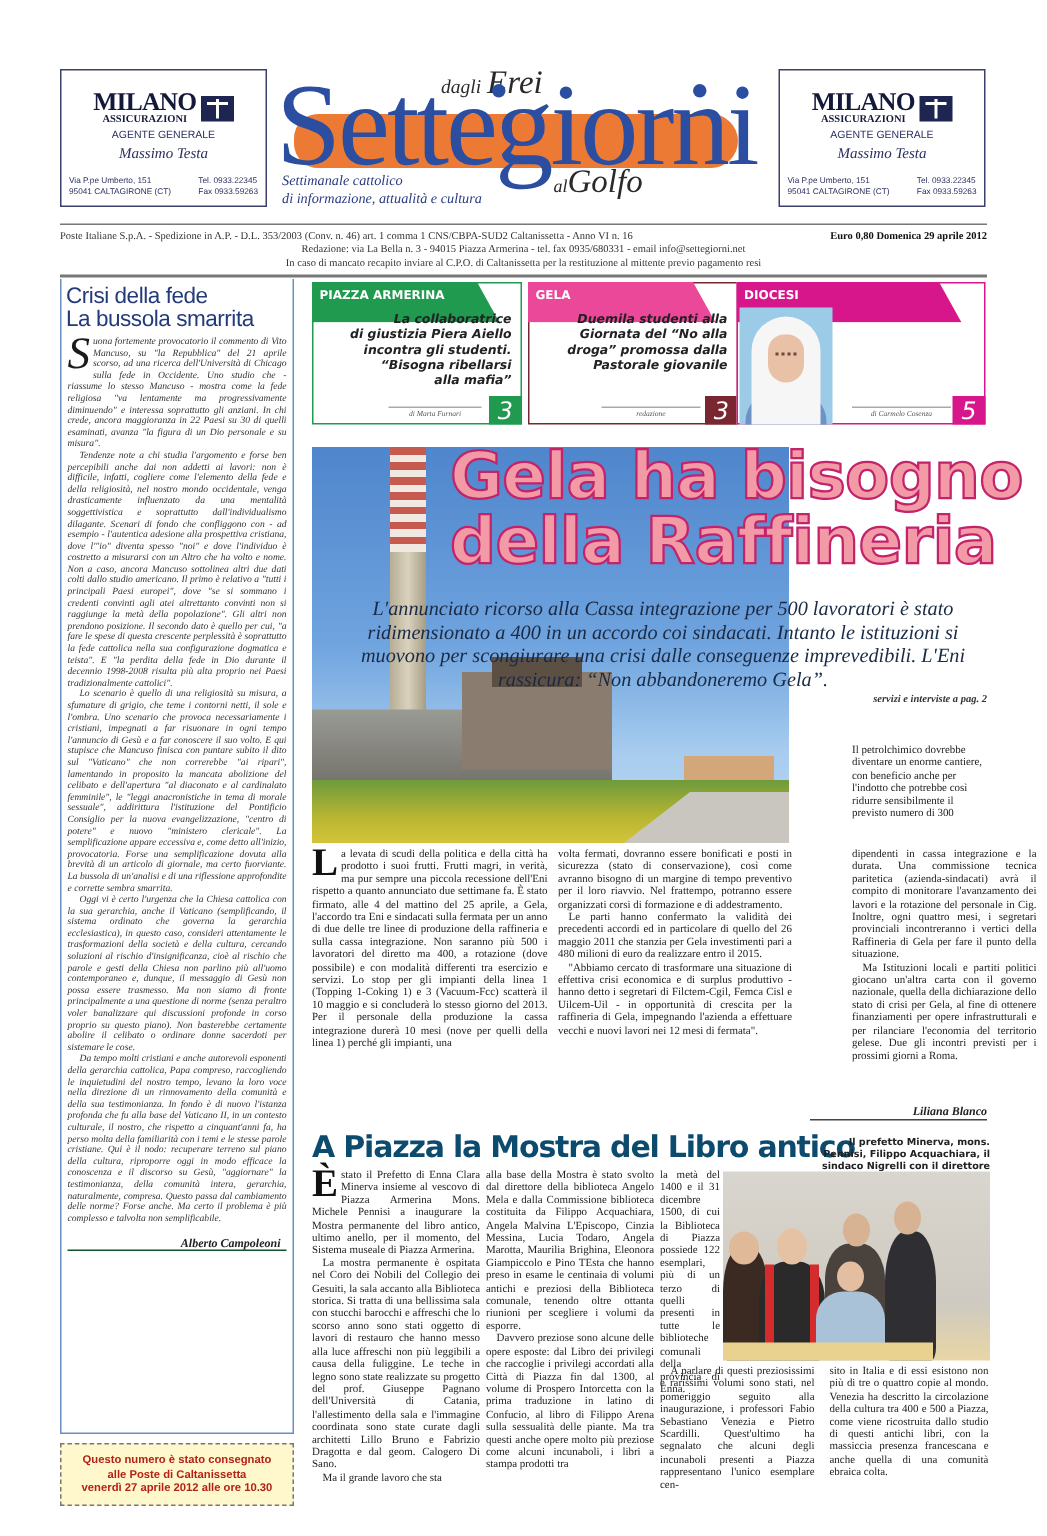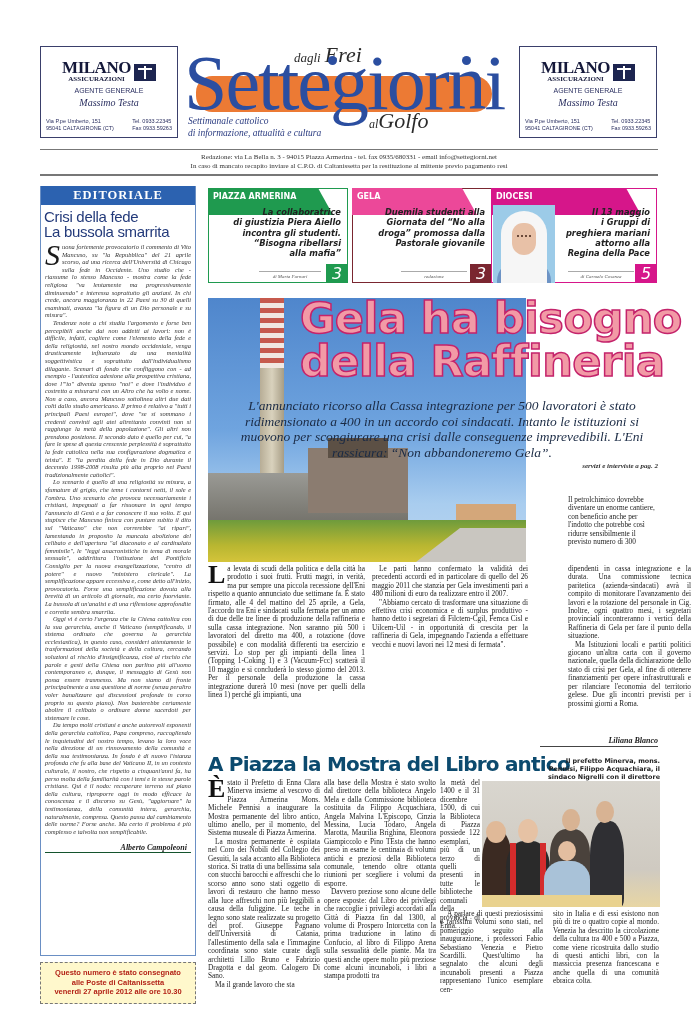--- a/index.html
+++ b/index.html
@@ -128,26 +128,29 @@
     <div>Via P.pe Umberto, 151</div>
     <div>95041 CALTAGIRONE (CT)</div>
   </div>
   <div class="ad-tel">
     <div>Tel. 0933.22345</div>
     <div>Fax 0933.59263</div>
   </div>
 </div>
 
 <div class="postal">
+  <div class="row1">
+    <span>Poste Italiane S.p.A. - Spedizione in A.P. - D.L. 353/2003 (Conv. n. 46) art. 1 comma 1 CNS/CBPA-SUD2 Caltanissetta - Anno VI n. 16</span>
+    <b>Euro 0,80 Domenica 29 aprile 2012</b>
+  </div>
   <div>Redazione: via La Bella n. 3 - 94015 Piazza Armerina - tel. fax 0935/680331 - email info@settegiorni.net</div>
   <div>In caso di mancato recapito inviare al C.P.O. di Caltanissetta per la restituzione al mittente previo pagamento resi</div>
 </div>
 
 <div class="editorial">
-  <div class="ed-head">EDITORIALE</div>
   <div class="ed-title">
     <div>Crisi della fede</div>
     <div>La bussola smarrita</div>
   </div>
   <div class="ed-body">
     <p class="first"><span class="ed-drop">S</span><span>uona fortemente provocatorio il commento di Vito Mancuso, su "la Repubblica" del 21 aprile scorso, ad una ricerca dell'Università di Chicago sulla fede in Occidente. Uno studio che - riassume lo stesso Mancuso - mostra come la fede religiosa "va lentamente ma progressivamente diminuendo" e interessa soprattutto gli anziani. In chi crede, ancora maggioranza in 22 Paesi su 30 di quelli esaminati, avanza "la figura di un Dio personale e su misura".</span></p>
     <p>Tendenze note a chi studia l'argomento e forse ben percepibili anche dai non addetti ai lavori: non è difficile, infatti, cogliere come l'elemento della fede e della religiosità, nel nostro mondo occidentale, venga drasticamente influenzato da una mentalità soggettivistica e soprattutto dall'individualismo dilagante. Scenari di fondo che confliggono con - ad esempio - l'autentica adesione alla prospettiva cristiana, dove l'"io" diventa spesso "noi" e dove l'individuo è costretto a misurarsi con un Altro che ha volto e nome. Non a caso, ancora Mancuso sottolinea altri due dati colti dallo studio americano. Il primo è relativo a "tutti i principali Paesi europei", dove "se si sommano i credenti convinti agli atei altrettanto convinti non si raggiunge la metà della popolazione". Gli altri non prendono posizione. Il secondo dato è quello per cui, "a fare le spese di questa crescente perplessità è soprattutto la fede cattolica nella sua configurazione dogmatica e teista". E "la perdita della fede in Dio durante il decennio 1998-2008 risulta più alta proprio nei Paesi tradizionalmente cattolici".</p>
     <p>Lo scenario è quello di una religiosità su misura, a sfumature di grigio, che teme i contorni netti, il sole e l'ombra. Uno scenario che provoca necessariamente i cristiani, impegnati a far risuonare in ogni tempo l'annuncio di Gesù e a far conoscere il suo volto. E qui stupisce che Mancuso finisca con puntare subito il dito sul "Vaticano" che non correrebbe "ai ripari", lamentando in proposito la mancata abolizione del celibato e dell'apertura "al diaconato e al cardinalato femminile", le "leggi anacronistiche in tema di morale sessuale", addirittura l'istituzione del Pontificio Consiglio per la nuova evangelizzazione, "centro di potere" e nuovo "ministero clericale". La semplificazione appare eccessiva e, come detto all'inizio, provocatoria. Forse una semplificazione dovuta alla brevità di un articolo di giornale, ma certo fuorviante. La bussola di un'analisi e di una riflessione approfondite e corrette sembra smarrita.</p>
     <p>Oggi vi è certo l'urgenza che la Chiesa cattolica con la sua gerarchia, anche il Vaticano (semplificando, il sistema ordinato che governa la gerarchia ecclesiastica), in questo caso, consideri attentamente le trasformazioni della società e della cultura, cercando soluzioni al rischio d'insignificanza, cioè al rischio che parole e gesti della Chiesa non parlino più all'uomo contemporaneo e, dunque, il messaggio di Gesù non possa essere trasmesso. Ma non siamo di fronte principalmente a una questione di norme (senza peraltro voler banalizzare qui discussioni profonde in corso proprio su questo piano). Non basterebbe certamente abolire il celibato o ordinare donne sacerdoti per sistemare le cose.</p>
     <p>Da tempo molti cristiani e anche autorevoli esponenti della gerarchia cattolica, Papa compreso, raccogliendo le inquietudini del nostro tempo, levano la loro voce nella direzione di un rinnovamento della comunità e della sua testimonianza. In fondo è di nuovo l'istanza profonda che fu alla base del Vaticano II, in un contesto culturale, il nostro, che rispetto a cinquant'anni fa, ha perso molta della familiarità con i temi e le stesse parole cristiane. Qui è il nodo: recuperare terreno sul piano della cultura, riproporre oggi in modo efficace la conoscenza e il discorso su Gesù, "aggiornare" la testimonianza, della comunità intera, gerarchia, naturalmente, compresa. Questo passa dal cambiamento delle norme? Forse anche. Ma certo il problema è più complesso e talvolta non semplificabile.</p>
@@ -186,27 +189,20 @@
   <div class="teaser-num" style="background:#7a2630;">3</div>
 </div>
 
 <div class="teaser" style="left:491px;width:166px;border-color:#d6168a;">
   <div class="teaser-tab" style="background:#d6168a;width:150px;clip-path:polygon(0 0,90% 0,100% 100%,0 100%);">DIOCESI</div>
   <div class="madonna">
     <div class="blue"></div>
     <div class="veil"></div>
     <div class="face"></div>
     <div class="eyes"></div>
-  </div>
-  <div class="teaser-text">
-    <div>Il 13 maggio</div>
-    <div>i Gruppi di</div>
-    <div>preghiera mariani</div>
-    <div>attorno alla</div>
-    <div>Regina della Pace</div>
   </div>
   <div class="teaser-by" style="left:76px;width:66px;text-align:center;">di Carmelo Cosenza</div>
   <div class="teaser-num" style="background:#d6168a;">5</div>
 </div>
 
 <div class="lead-photo">
   <div class="chimney"></div>
   <div class="chimney-stripes"></div>
   <div class="plant"></div>
   <div class="plant2"></div>
@@ -220,21 +216,22 @@
   <div>Gela ha bisogno</div>
   <div>della Raffineria</div>
 </div>
 <div class="lead-deck">L'annunciato ricorso alla Cassa integrazione per 500 lavoratori è stato ridimensionato a 400 in un accordo coi sindacati. Intanto le istituzioni si muovono per scongiurare una crisi dalle conseguenze imprevedibili. L'Eni rassicura: “Non abbandoneremo Gela”.</div>
 <div class="lead-ref">servizi e interviste a pag. 2</div>
 
 <div class="col body-text" style="left:208px;top:565px;width:157px;">
   <p class="noind"><span class="drop-L">L</span><span>a levata di scudi della politica e della città ha prodotto i suoi frutti. Frutti magri, in verità, ma pur sempre una piccola recessione dell'Eni rispetto a quanto annunciato due settimane fa. È stato firmato, alle 4 del mattino del 25 aprile, a Gela, l'accordo tra Eni e sindacati sulla fermata per un anno di due delle tre linee di produzione della raffineria e sulla cassa integrazione. Non saranno più 500 i lavoratori del diretto ma 400, a rotazione (dove possibile) e con modalità differenti tra esercizio e servizi. Lo stop per gli impianti della linea 1 (Topping 1-Coking 1) e 3 (Vacuum-Fcc) scatterà il 10 maggio e si concluderà lo stesso giorno del 2013. Per il personale della produzione la cassa integrazione durerà 10 mesi (nove per quelli della linea 1) perché gli impianti, una</span></p>
 </div>
 <div class="col body-text" style="left:372px;top:565px;width:156px;">
-  <p>Le parti hanno confermato la validità dei precedenti accordi ed in particolare di quello del 26 maggio 2011 che stanzia per Gela investimenti pari a 480 milioni di euro da realizzare entro il 2007.</p>
+  <p class="noind">volta fermati, dovranno essere bonificati e posti in sicurezza (stato di conservazione), così come avranno bisogno di un margine di tempo preventivo per il loro riavvio. Nel frattempo, potranno essere organizzati corsi di formazione e di addestramento.</p>
+  <p>Le parti hanno confermato la validità dei precedenti accordi ed in particolare di quello del 26 maggio 2011 che stanzia per Gela investimenti pari a 480 milioni di euro da realizzare entro il 2015.</p>
   <p>"Abbiamo cercato di trasformare una situazione di effettiva crisi economica e di surplus produttivo - hanno detto i segretari di Filctem-Cgil, Femca Cisl e Uilcem-Uil - in opportunità di crescita per la raffineria di Gela, impegnando l'azienda a effettuare vecchi e nuovi lavori nei 12 mesi di fermata".</p>
 </div>
 <div class="col body-text" style="left:568px;top:496px;width:90px;text-align:left;">
   <p class="noind">Il petrolchimico dovrebbe diventare un enorme cantiere, con beneficio anche per l'indotto che potrebbe così ridurre sensibilmente il previsto numero di 300</p>
 </div>
 <div class="col body-text" style="left:546px;top:565px;width:123px;margin-left:22px;">
   <p class="noind">dipendenti in cassa integrazione e la durata. Una commissione tecnica paritetica (azienda-sindacati) avrà il compito di monitorare l'avanzamento dei lavori e la rotazione del personale in Cig. Inoltre, ogni quattro mesi, i segretari provinciali incontreranno i vertici della Raffineria di Gela per fare il punto della situazione.</p>
   <p>Ma Istituzioni locali e partiti politici giocano un'altra carta con il governo nazionale, quella della dichiarazione dello stato di crisi per Gela, al fine di ottenere finanziamenti per opere infrastrutturali e per rilanciare l'economia del territorio gelese. Due gli incontri previsti per i prossimi giorni a Roma.</p>
 </div>
 <div class="byline-lb">Liliana Blanco</div>

